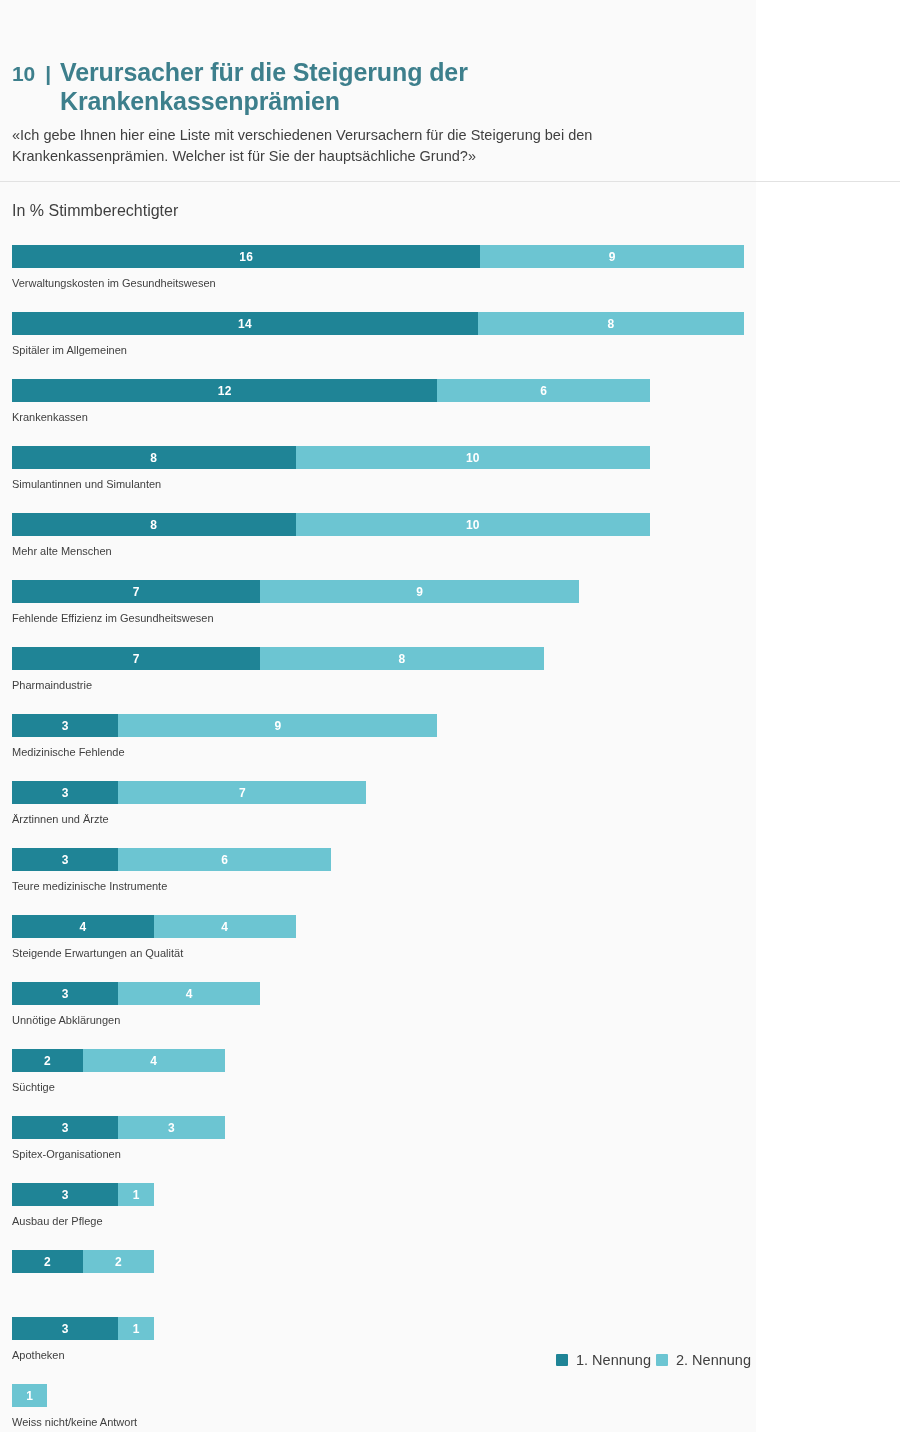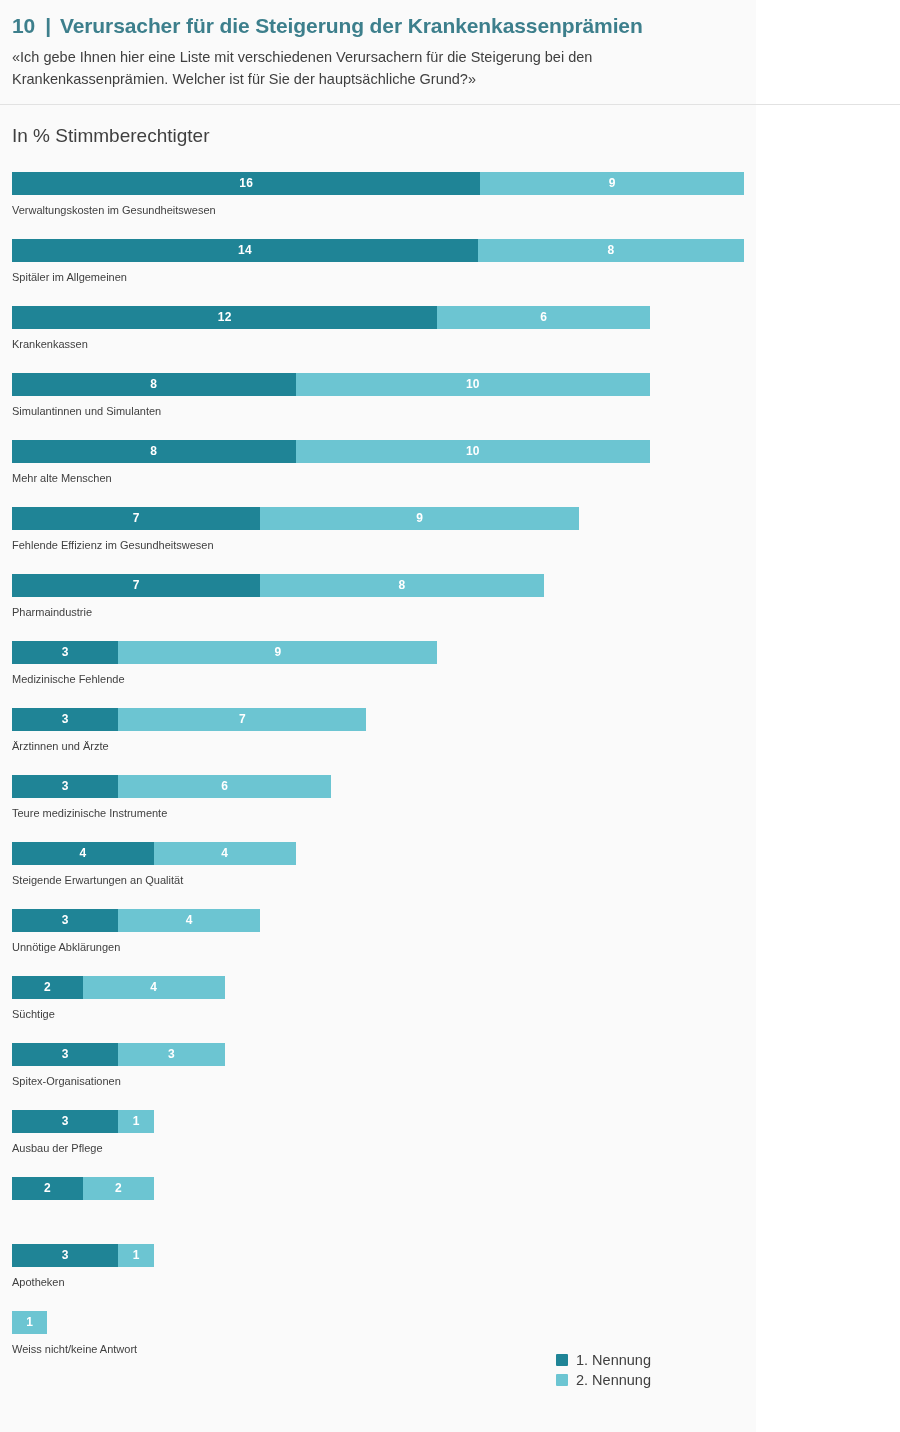--- a/index.html
+++ b/index.html
@@ -44,23 +44,24 @@
     font-weight: bold;
     color: #3d7f8c;
   }
   .title-sep {
     display: inline-block;
     padding: 0 9px 0 10px;
     font-weight: bold;
     color: #3d7f8c;
   }
   .title-text {
-    font-size: 21px;
+    font-size: 25px;
     font-weight: bold;
     color: #3d7f8c;
+    margin-top: 44px;
   }
   .subtitle {
     margin-top: 9px;
     font-size: 14.5px;
     line-height: 1.5;
     color: #3f3f3f;
     max-width: 870px;
   }
   .rule {
     margin-top: 13px;
@@ -69,21 +70,21 @@
     width: 900px;
     margin-left: -12px;
   }
 
   
   .chart-area {
     position: relative;
     padding: 0 12px;
   }
   .axis-note {
-    font-size: 19px;
+    font-size: 16px;
     color: #3f3f3f;
     padding-top: 20px;
     padding-bottom: 6px;
   }
 
   .rows {
     position: relative;
     margin-top: 19px;
   }
   .row {
@@ -121,21 +122,21 @@
     line-height: 1.2;
     white-space: nowrap;
   }
 
   
   .legend {
     position: absolute;
     left: 556px;
     top: 1353px;
     display: flex;
-    flex-direction: column;
+    flex-direction: row;
     gap: 5px;
   }
   .legend-item {
     display: flex;
     align-items: center;
     gap: 8px;
   }
   .legend-swatch {
     width: 12px;
     height: 12px;

